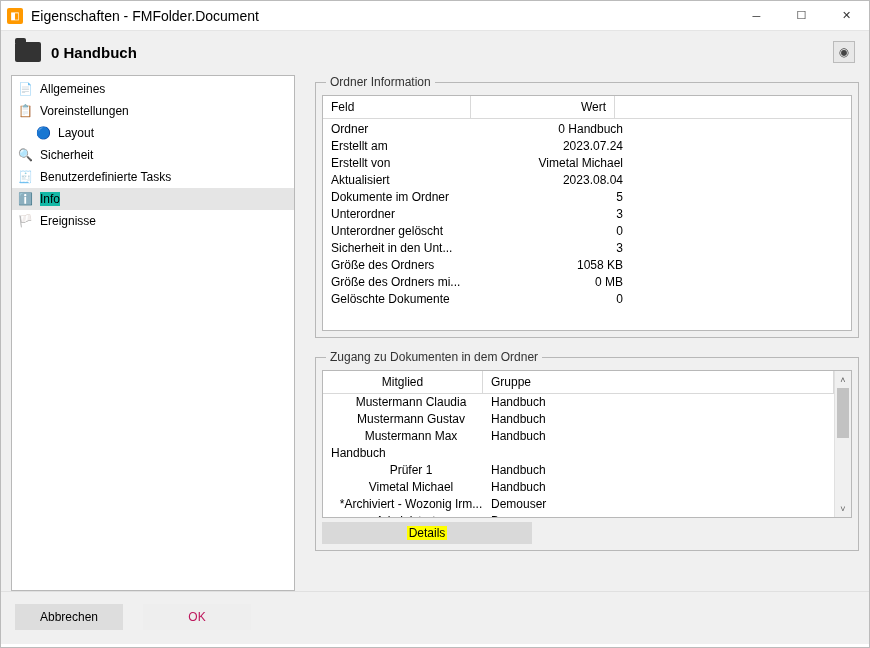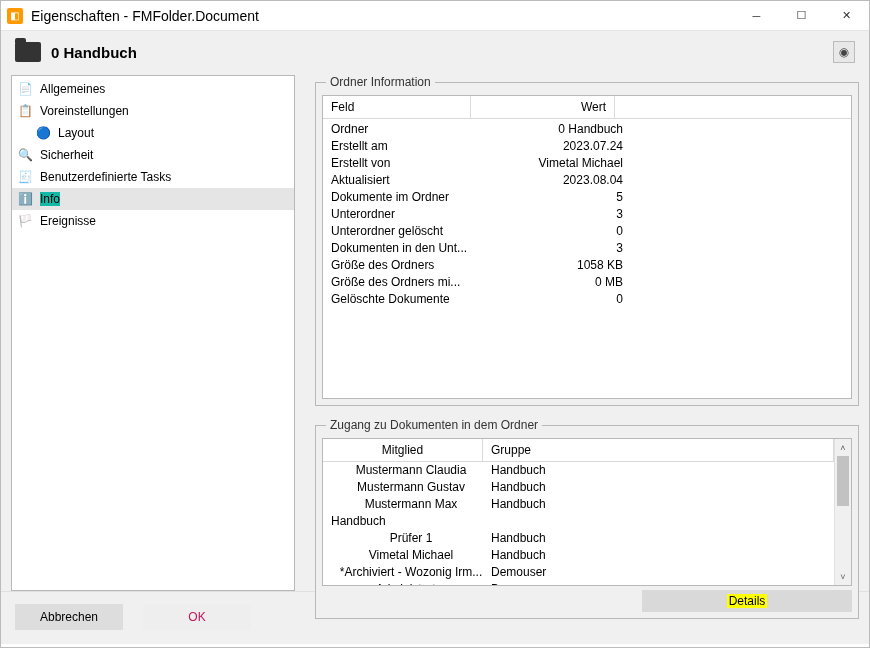--- a/index.html
+++ b/index.html
@@ -131,21 +131,21 @@
     font-size: 12px;
     padding: 0 4px;
     color: #333;
     margin-left: 4px;
   }
 
   
   .info-box {
     background: #ffffff;
     border: 1px solid #b8b8b8;
-    height: 304px;
+    height: 236px;
     overflow: auto;
   }
   .info-header, .info-row {
     display: flex;
     font-size: 12px;
   }
   .info-header {
     border-bottom: 1px solid #d9d9d9;
     background: #fff;
   }
@@ -196,21 +196,21 @@
     display:flex; align-items:center; justify-content:center;
     font-size: 9px; color: #606060;
   }
   .access-scroll .scroll-track { flex:1; position: relative; }
   .access-scroll .scroll-thumb {
     position:absolute; top:0; left:2px; right:2px; height: 50px;
     background: #c2c2c2;
   }
 
   
-  .details-row { display:flex; justify-content:flex-end; margin-top: 4px; }
+  .details-row { display:flex; justify-content:flex-start; margin-top: 4px; }
   .details-btn {
     width: 210px; height: 22px;
     background: #d9d9d9;
     border: none;
     font-size: 12px;
     display:flex; align-items:center; justify-content:center;
     cursor: default;
   }
   .details-btn span { background: #ffff00; padding: 0 2px; }
 
@@ -326,21 +326,21 @@
               <div class="col-feld">Unterordner</div>
               <div class="col-wert">3</div>
               <div class="col-rest"></div>
             </div>
             <div class="info-row">
               <div class="col-feld">Unterordner gelöscht</div>
               <div class="col-wert">0</div>
               <div class="col-rest"></div>
             </div>
             <div class="info-row">
-              <div class="col-feld">Dokumenten in den Unt...</div>
+              <div class="col-feld">Sicherheit in den Unt...</div>
               <div class="col-wert">3</div>
               <div class="col-rest"></div>
             </div>
             <div class="info-row">
               <div class="col-feld">Größe des Ordners</div>
               <div class="col-wert">1058 KB</div>
               <div class="col-rest"></div>
             </div>
             <div class="info-row">
               <div class="col-feld">Größe des Ordners mi...</div>

